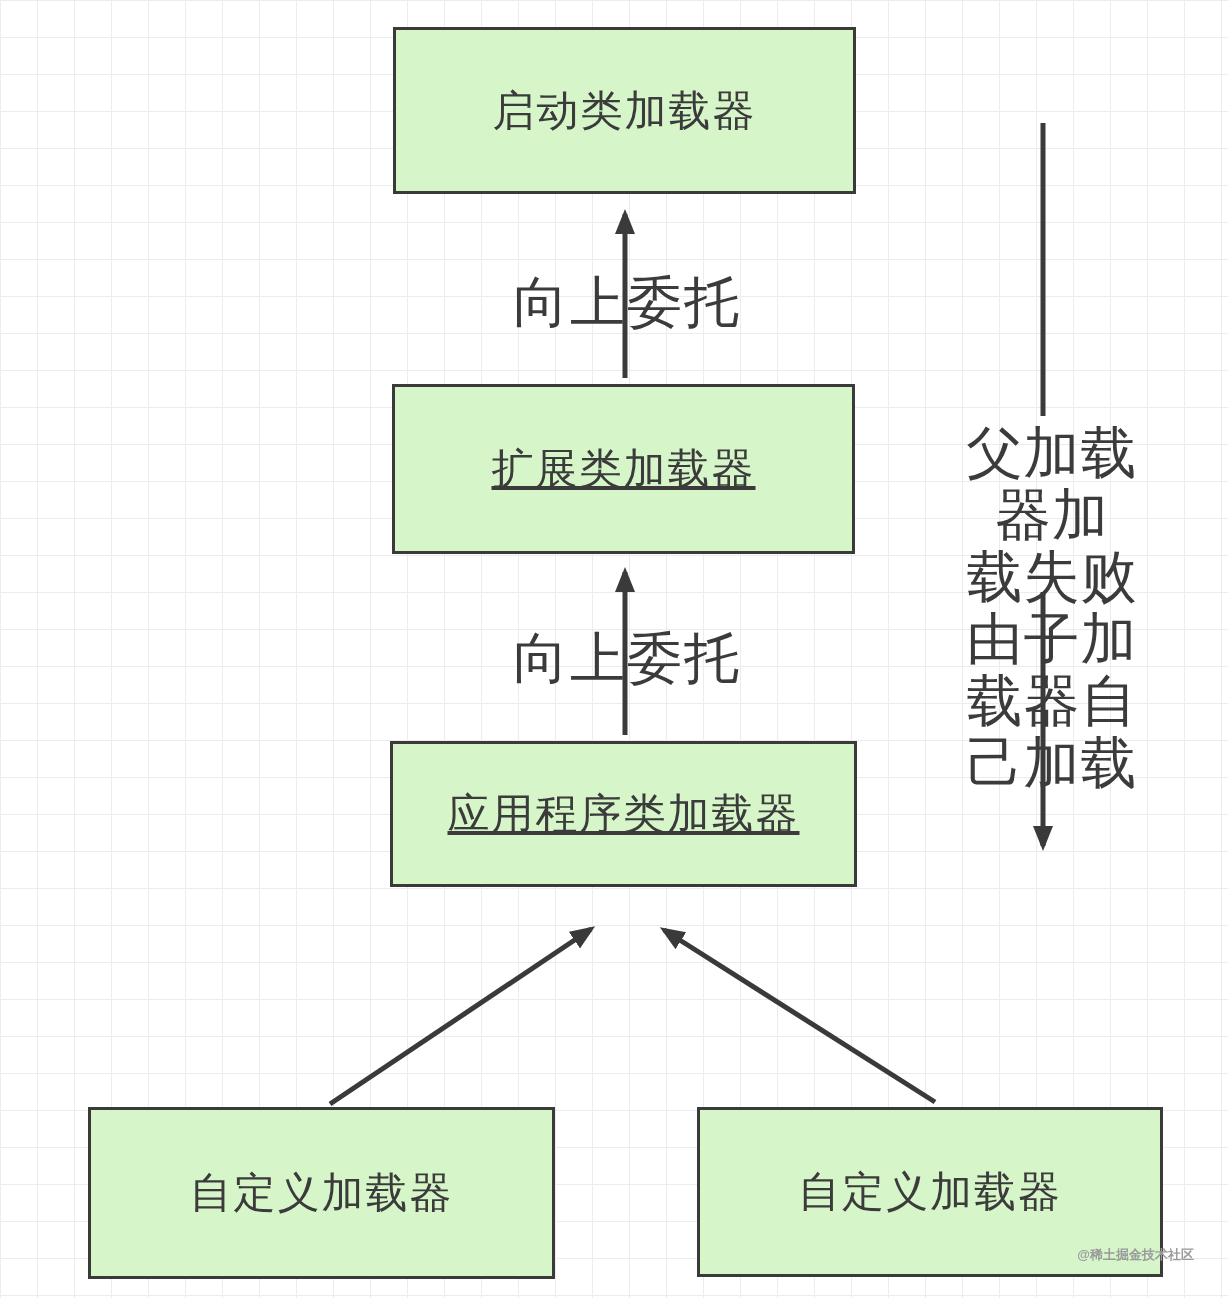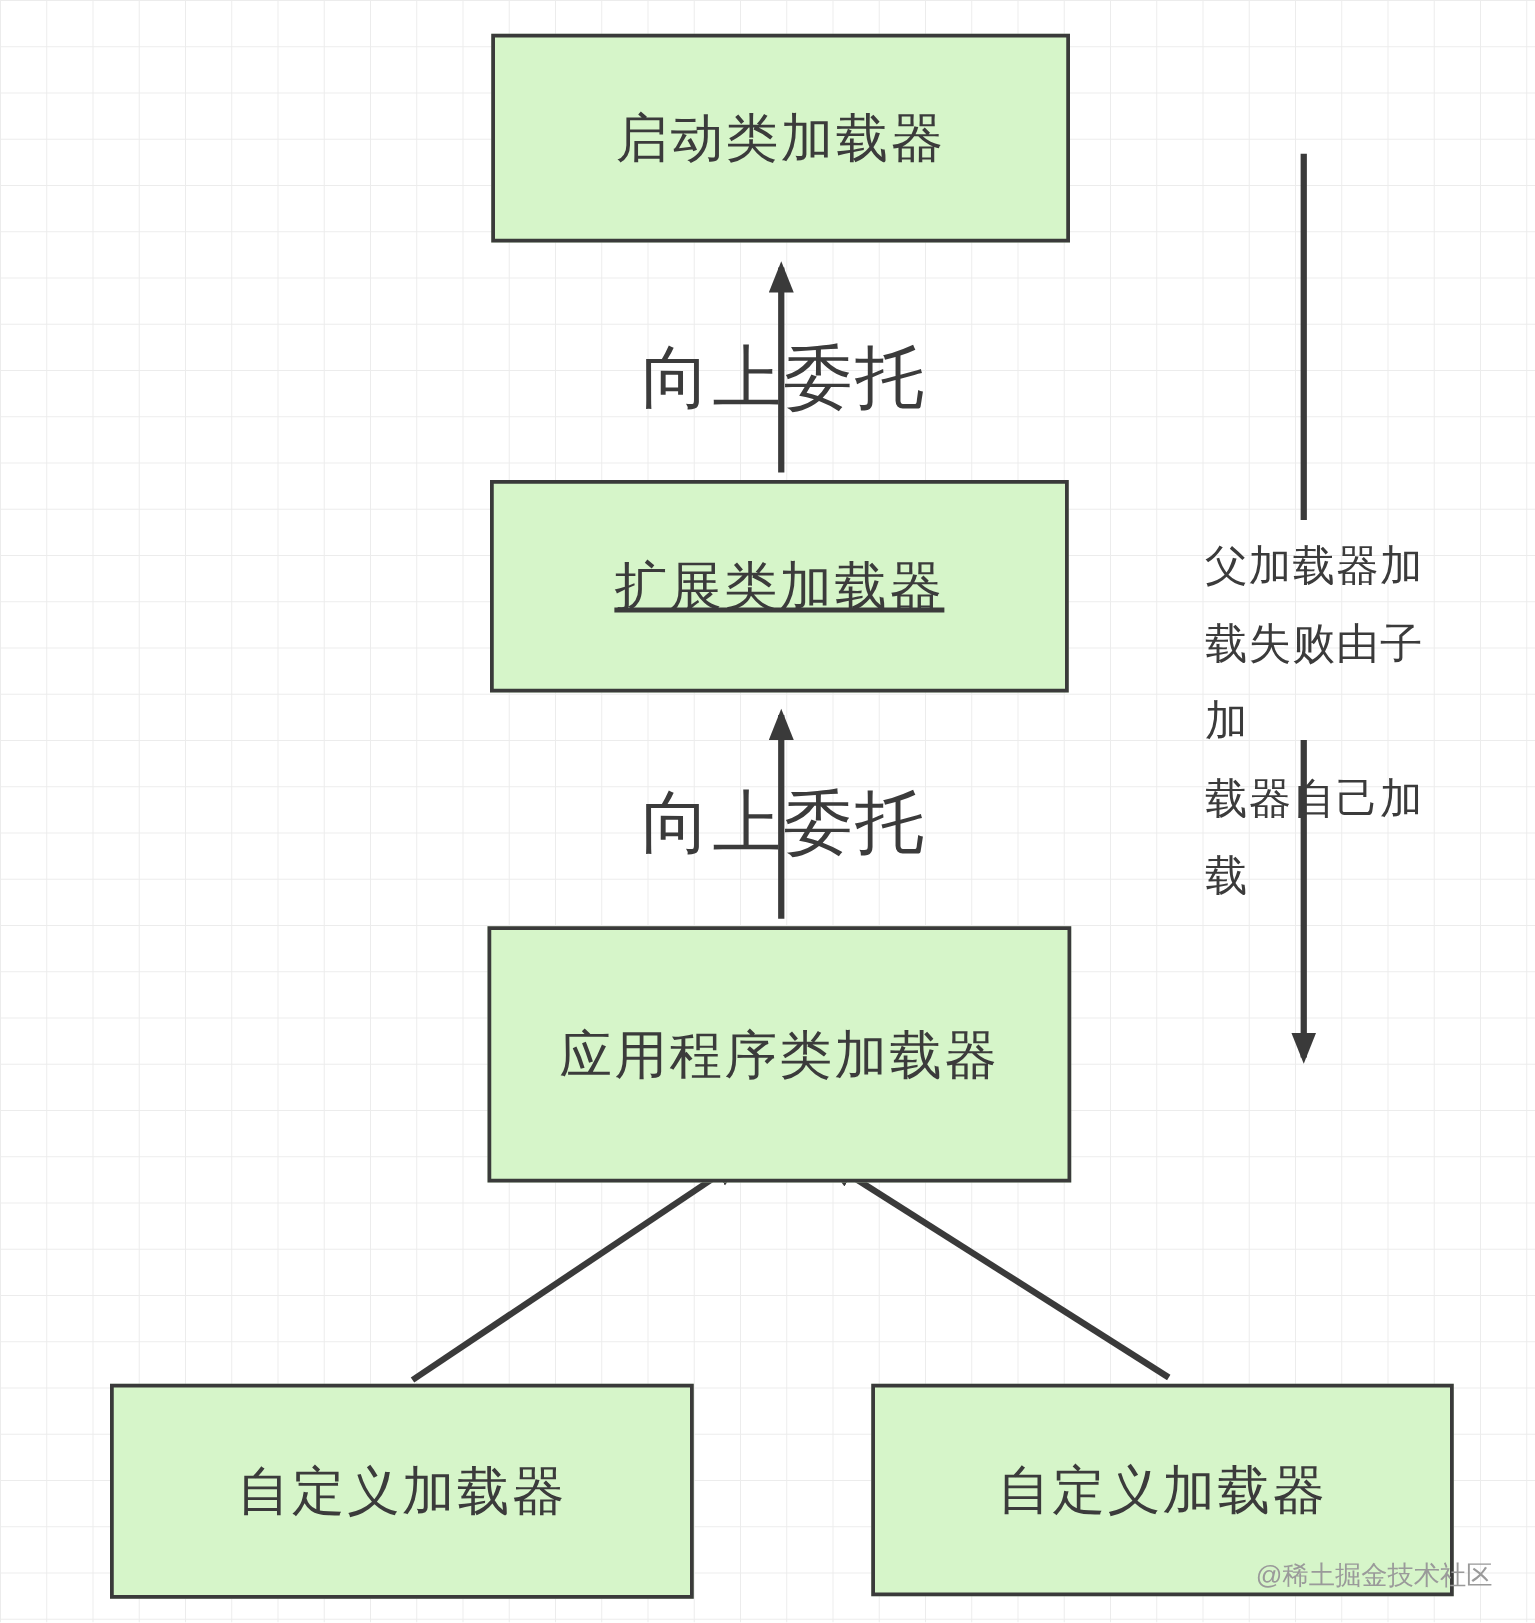--- a/index.html
+++ b/index.html
@@ -35,31 +35,33 @@
     position: absolute;
     transform: translateX(-50%);
     font-size: 55px;
     color: #3b3b3b;
     white-space: nowrap;
     letter-spacing: 2px;
   }
   .side-note {
     position: absolute;
     transform: translateX(-50%);
-    font-size: 34px;
+    font-size: 56px;
     line-height: 62px;
     color: #3b3b3b;
+    text-align: center;
     white-space: pre-line;
     letter-spacing: 1px;
   }
   .watermark {
     position: absolute;
-    font-size: 21px;
+    font-size: 13px;
     color: #9a9a9a;
     white-space: nowrap;
+    font-weight: bold;
   }
   svg.arrows {
     position: absolute;
     left: 0;
     top: 0;
     pointer-events: none;
   }
 </style>
 </head>
 <body>
@@ -86,21 +88,21 @@
   </svg>
 
   <div class="node" style="left:393px; top:27px;  width:463px; height:167px;">
     <span>启动类加载器</span>
   </div>
 
   <div class="node" style="left:392px; top:384px; width:463px; height:170px;text-decoration:underline;">
     <span>扩展类加载器</span>
   </div>
 
-  <div class="node" style="left:390px; top:741px; width:467px; height:205px;">
+  <div class="node" style="left:390px; top:741px; width:467px; height:146px;text-decoration:underline;">
     <span>应用程序类加载器</span>
   </div>
 
   <div class="node" style="left:88px;  top:1107px; width:467px; height:172px;">
     <span>自定义加载器</span>
   </div>
 
   <div class="node" style="left:697px; top:1107px; width:466px; height:170px;">
     <span>自定义加载器</span>
   </div>

